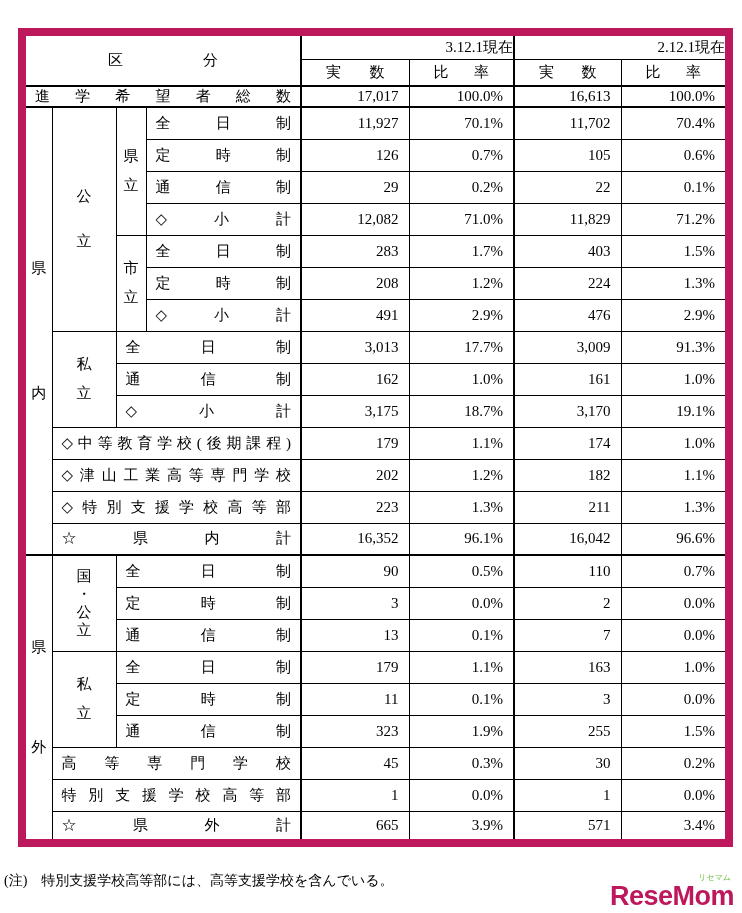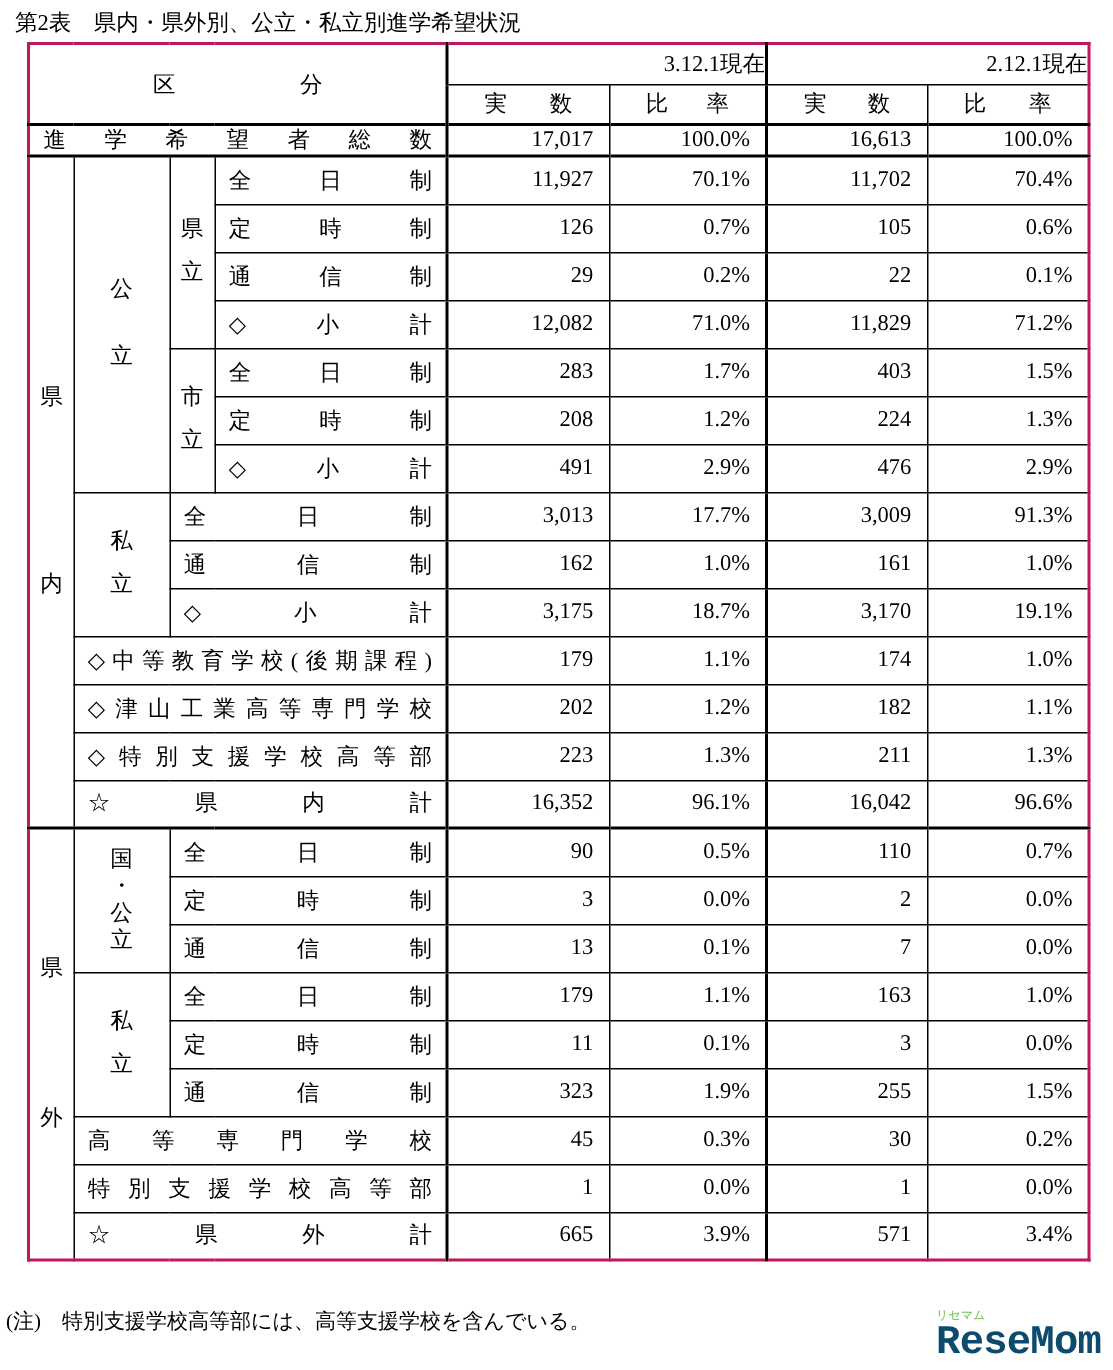--- a/index.html
+++ b/index.html
@@ -1,49 +1,48 @@
 <!DOCTYPE html>
 <html><head>
 <meta charset="utf-8">
 <style>
   *{box-sizing:border-box}
   html,body{margin:0;padding:0;background:#fff}
   .page{position:relative;width:742px;height:913px;background:#fff;color:#000;
         font-family:"Liberation Serif","DejaVu Serif",serif;overflow:hidden}
   .title{position:absolute;left:10px;top:6px;font-size:15px;white-space:nowrap}
   table{position:absolute;left:18px;top:28px;border-collapse:collapse;table-layout:fixed;
-        border:2px solid #be185d;width:707px}
+        border:8px solid #be185d;width:707px}
   td{border:1px solid #000;height:32px;font-size:15px;padding:0;vertical-align:middle;overflow:hidden}
   tr.hrow td{height:27px}
   tr.trow td{height:17px}
   tr.sep td{border-top:2px solid #000}
   .tL{border-left:2px solid #000}
   .ctr{text-align:right}
   .jc{text-align:justify;text-align-last:justify}
   .kubun{padding:0 82px}
   .nh{padding:0 24px}
   .lbl{padding:0 9px}
   .num{text-align:right;padding-right:10px}
   .vcell{position:relative;padding:0}
   .vwrap{position:absolute;top:0;left:0;right:0;bottom:0;display:flex;flex-direction:column;
          align-items:center;justify-content:center;font-size:15px}
   .vwrap span{display:block;line-height:1}
   .g-xl{gap:110px}.g-lg{gap:85px}.g-md{gap:30px}.g-sm{gap:14px}.g-xs{gap:3px}
   .note{position:absolute;left:4px;top:872px;font-size:14px;white-space:nowrap}
-  .logo{position:absolute;right:8px;top:874px;
-        font-family:Liberation Mono, monospace}
+  .logo{position:absolute;right:8px;top:874px;text-align:right;
+        font-family:Liberation Sans, sans-serif}
   .logo-sub{display:block;font-size:8px;color:#6cbf3f;line-height:1;margin:0 3px 1px 0}
-  .logo-word{display:block;font-size:27px;font-weight:bold;color:#0c4a6e;line-height:1;letter-spacing:-0.5px}
+  .logo-word{display:block;font-size:27px;font-weight:bold;color:#be185d;line-height:1;letter-spacing:-0.5px}
 </style>
 </head>
 <body>
 
 <div class="page">
 
-  <div class="title">第2表　県内・県外別、公立・私立別進学希望状況</div>
 
   <table>
     <colgroup>
       <col style="width:30px">
         <col style="width:64px">
         <col style="width:30px">
         <col style="width:155px">
       <col style="width:108px">
         <col style="width:105px">
         <col style="width:107px">

